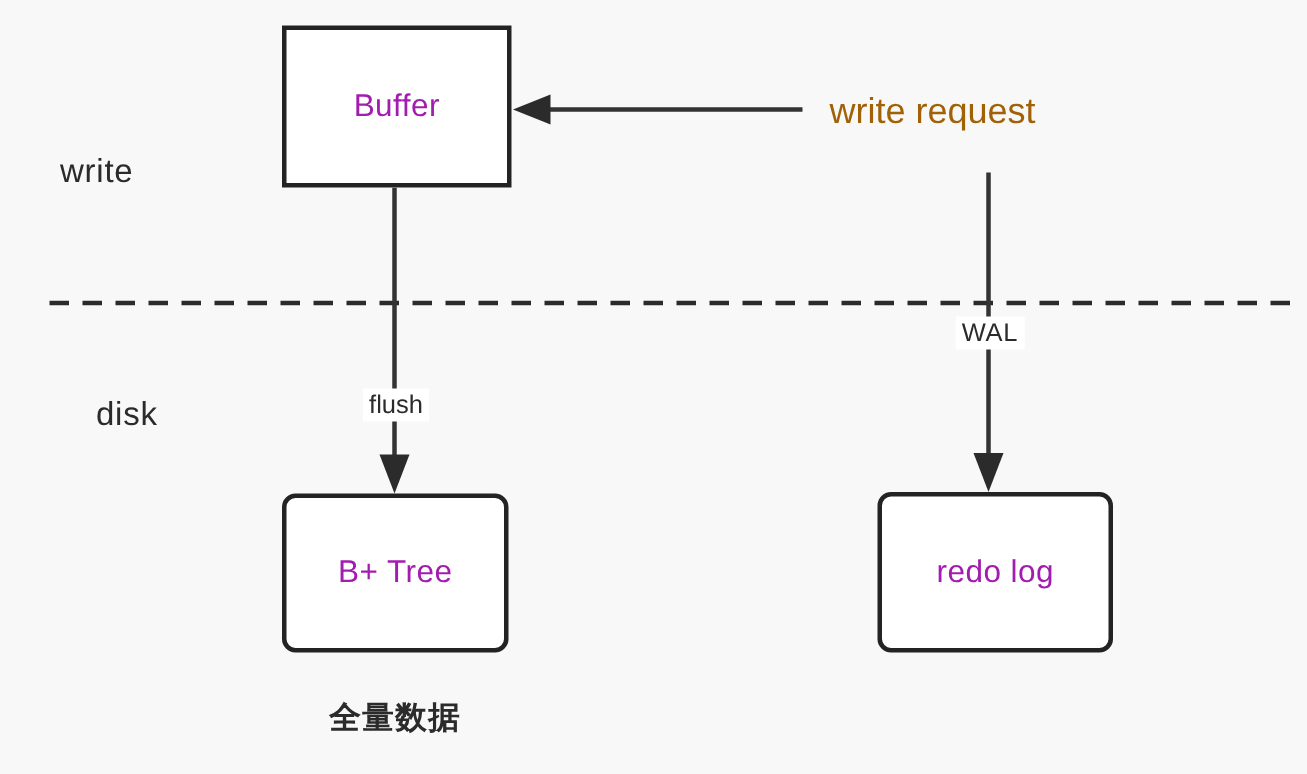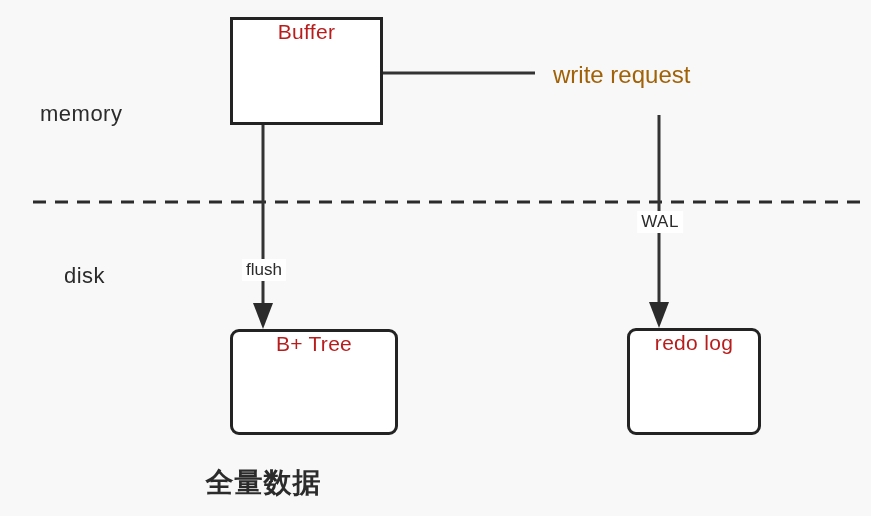--- a/index.html
+++ b/index.html
@@ -24,51 +24,51 @@
     color: #2b2b2b;
     letter-spacing: 0.5px;
   }
   .zone-memory { left: 40px; top: 101px; }
   .zone-disk { left: 64px; top: 263px; }
   .node {
     position: absolute;
     background: #ffffff;
     border: 3px solid #232323;
     display: flex;
+    align-items: center;
     justify-content: center;
     font-size: 21px;
-    color: #b91c1c;
+    color: #a21caf;
     letter-spacing: 0.3px;
-    margin-left: 42px;
   }
   .node-buffer { left: 188px; top: 17px; width: 153px; height: 108px; }
   .node-rounded { border-radius: 9px; }
-  .node-bptree { left: 188px; top: 329px; width: 168px; height: 106px; }
-  .node-redolog { left: 585px; top: 328px; width: 134px; height: 107px; }
+  .node-bptree { left: 188px; top: 329px; width: 151px; height: 106px; }
+  .node-redolog { left: 585px; top: 328px; width: 157px; height: 107px; }
   .edge-label {
     position: absolute;
     background: #ffffff;
     color: #2b2b2b;
     font-size: 17px;
     padding: 1px 4px;
     transform: translateX(-50%);
     white-space: nowrap;
   }
   .label-flush { left: 264px; top: 219px; margin-top: 40px; }
   .label-wal { left: 660px; top: 211px; letter-spacing: 0.5px; }
   .write-request {
     position: absolute;
     left: 553px; top: 61px;
     font-size: 24px;
     color: #a16207;
     white-space: nowrap;
   }
   .caption {
     position: absolute;
-    font-size: 28px;
+    font-size: 21px;
     font-weight: 600;
     color: #2b2b2b;
     text-align: center;
     letter-spacing: 1px;
   }
   .caption-bptree { left: 188px; top: 464px; width: 151px; }
   .caption-redolog { left: 585px; top: 464px; width: 152px; }
 </style>
 </head>
 <body>
@@ -82,21 +82,21 @@
     <line x1="535" y1="73" x2="364" y2="73" stroke="#333333" stroke-width="3"></line>
     <polygon points="342,73 367,63 367,83" fill="#2b2b2b"></polygon>
 
     <line x1="263" y1="125" x2="263" y2="306" stroke="#333333" stroke-width="3"></line>
     <polygon points="263,329 253,303 273,303" fill="#2b2b2b"></polygon>
 
     <line x1="659" y1="115" x2="659" y2="305" stroke="#333333" stroke-width="3"></line>
     <polygon points="659,328 649,302 669,302" fill="#2b2b2b"></polygon>
   </svg>
 
-  <div class="zone-label zone-memory">memory</div>
+  <div class="zone-label zone-memory">write</div>
   <div class="zone-label zone-disk">disk</div>
 
   <div class="node node-buffer">
     <span>Buffer</span>
   </div>
 
   <div class="node node-rounded node-bptree">
     <span>B+ Tree</span>
   </div>
 

